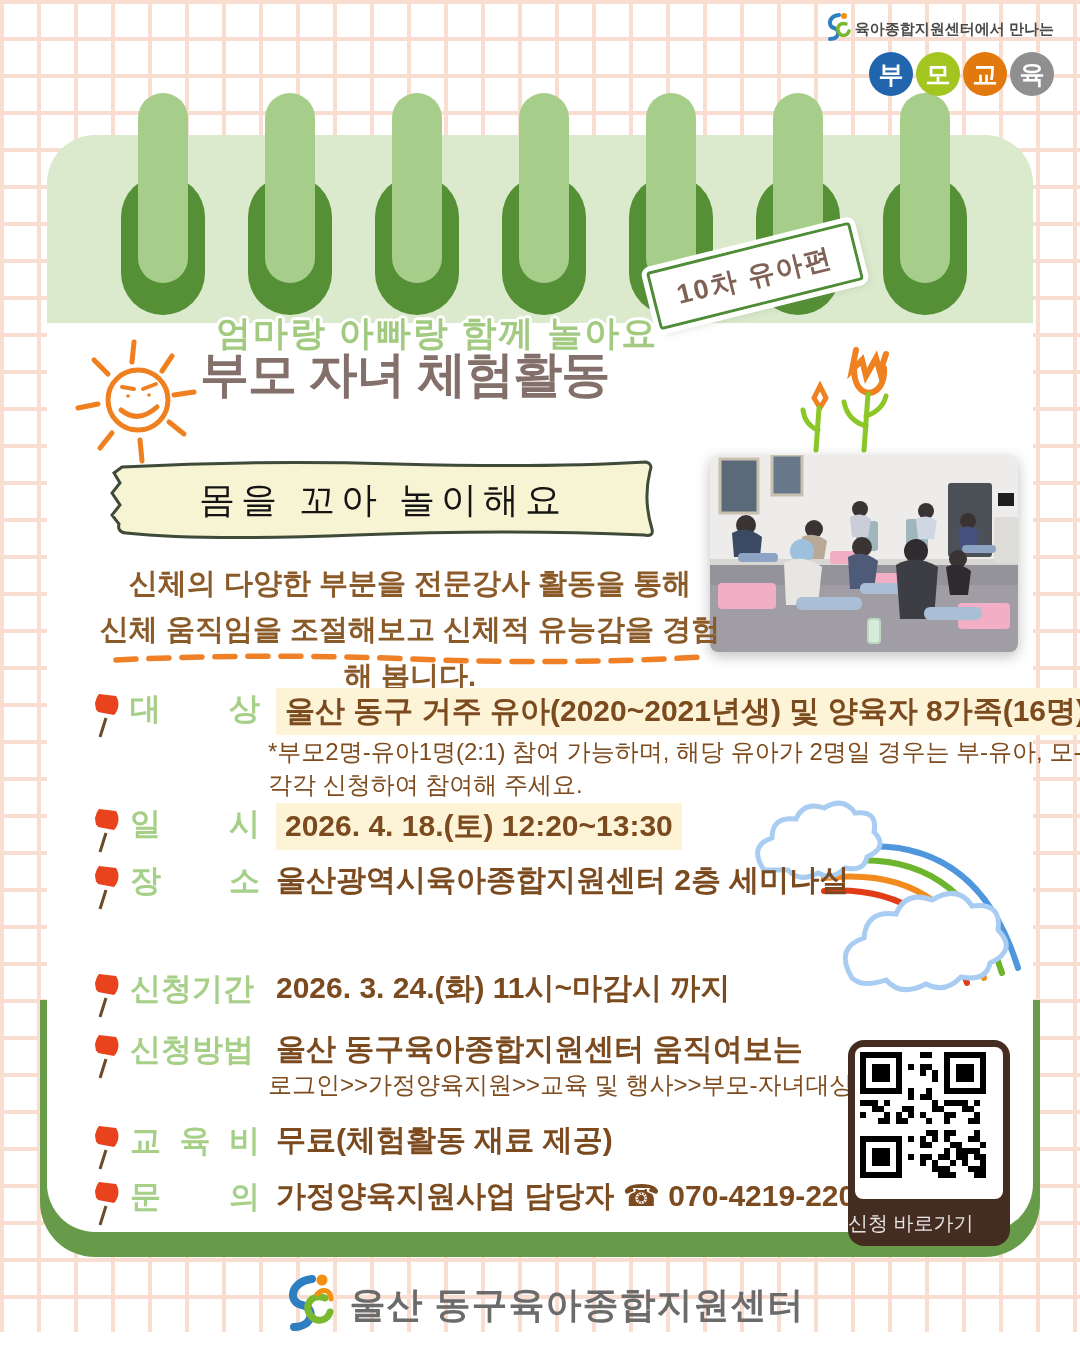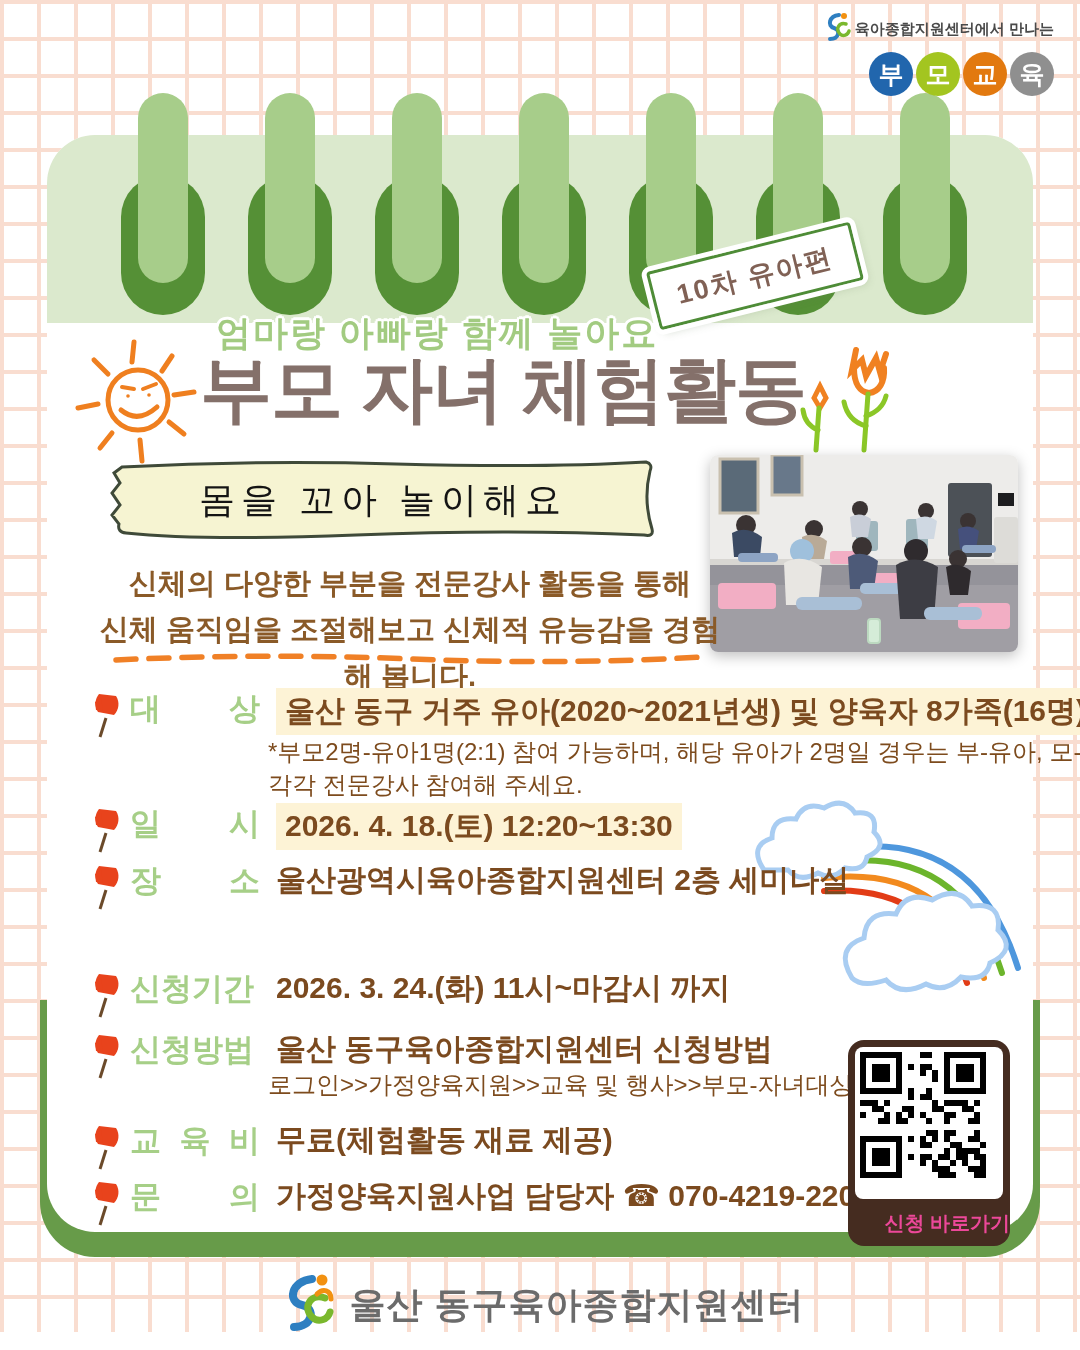--- a/index.html
+++ b/index.html
@@ -27,21 +27,21 @@
   .loop .ring{position:absolute;width:84px;height:140px;top:175px;background:#559036;border-radius:42px;}
   .loop .bar{position:absolute;width:50px;height:190px;top:93px;background:#a7cd8a;border-radius:25px;}
   
   .badge{position:absolute;left:650px;top:246px;transform:rotate(-14deg);background:#fff;
     border:3px solid #4e8c37;outline:5px solid #fff;border-radius:4px;padding:9px 22px;
     box-shadow:3px 4px 8px rgba(90,120,80,.25);}
   .badge span{font-size:27px;font-weight:bold;color:#8061556;color:#806155;letter-spacing:2px;}
   
   .subtitle{position:absolute;left:216px;top:310px;font-size:35px;font-weight:bold;color:#a2cb81;letter-spacing:2px;
     text-shadow:-2px -2px 0 #fff,2px -2px 0 #fff,-2px 2px 0 #fff,2px 2px 0 #fff,0 -3px 0 #fff,0 3px 0 #fff,-3px 0 0 #fff,3px 0 0 #fff;}
-  .main-title{position:absolute;left:200px;top:342px;font-size:72px;font-weight:bold;color:#84706a;letter-spacing:-1px;}
+  .main-title{position:absolute;left:200px;top:342px;font-size:49px;font-weight:bold;color:#84706a;letter-spacing:-1px;}
   .sun{position:absolute;left:72px;top:330px;}
   .tulip{position:absolute;left:786px;top:342px;}
   
   .ribbon{position:absolute;left:106px;top:458px;width:554px;height:84px;}
   .ribbon svg{position:absolute;left:0;top:0;}
   .ribbon .rtext{position:absolute;left:0;top:0;width:100%;height:100%;display:flex;align-items:center;justify-content:center;
     font-size:36px;color:#141414;letter-spacing:6px;}
   
   .photo{position:absolute;left:710px;top:455px;width:308px;height:197px;border-radius:8px;overflow:hidden;
     box-shadow:0 4px 14px rgba(0,0,0,.25);}
@@ -55,21 +55,21 @@
   .row .lab{display:inline-block;width:130px;margin-left:8px;font-size:31px;font-weight:bold;color:#a6cf87;
     text-align:justify;text-align-last:justify;}
   .row .val{margin-left:16px;font-size:30px;font-weight:bold;color:#7b4a1f;white-space:nowrap;}
   .hl{background:#fdf3d6;padding:3px 9px;}
   .note{position:absolute;left:268px;font-size:24px;color:#7d4b1d;line-height:1.38;white-space:nowrap;}
   
   .clouds{position:absolute;left:722px;top:782px;}
   
   .qr-block{position:absolute;left:848px;top:1040px;width:162px;background:#452c20;border-radius:16px;padding:0;}
   .qr-white{margin:7px;background:#fff;border-radius:8px;padding:5px;}
-  .qr-label{color:#ec4899;font-size:20px;text-align:right;padding:4px 0 9px 0;font-weight:bold;}
+  .qr-label{color:#e5e5e5;font-size:20px;text-align:left;padding:4px 0 9px 0;font-weight:normal;}
   
   .footer{position:absolute;left:0;top:1272px;width:100%;display:flex;align-items:center;justify-content:center;gap:12px;}
   .footer .org{font-size:36px;font-weight:bold;color:#6b6b6b;letter-spacing:1px;}
 </style>
 </head>
 <body>
 
 <div id="poster">
 
   <div class="card-base"></div>
@@ -246,21 +246,21 @@
   <div class="row" style="top:688px">
     <span class="pin"><svg width="30" height="50" viewBox="0 0 30 50">
           <line x1="14" y1="28" x2="8" y2="47" stroke="#6b4a2a" stroke-width="3"></line>
           <path d="M7 4 L24 6 C28 12 27 20 22 25 L6 22 C2 16 3 9 7 4 Z" fill="#e8431c"></path>
           <path d="M3 12 L9 8 L11 21 L4 20 Z" fill="#e8431c"></path>
         </svg></span>
     <span class="lab">대 상</span>
     <span class="val hl">울산 동구 거주 유아(2020~2021년생) 및 양육자 8가족(16명)</span>
   </div>
   <div class="note" style="top:735px">*부모2명-유아1명(2:1) 참여 가능하며, 해당 유아가 2명일 경우는  부-유아, 모-유아</div>
-  <div class="note" style="top:768px">각각 전문강사 참여해 주세요.</div>
+  <div class="note" style="top:768px">각각 신청하여 참여해 주세요.</div>
 
   <div class="row" style="top:803px">
     <span class="pin"><svg width="30" height="50" viewBox="0 0 30 50">
           <line x1="14" y1="28" x2="8" y2="47" stroke="#6b4a2a" stroke-width="3"></line>
           <path d="M7 4 L24 6 C28 12 27 20 22 25 L6 22 C2 16 3 9 7 4 Z" fill="#e8431c"></path>
           <path d="M3 12 L9 8 L11 21 L4 20 Z" fill="#e8431c"></path>
         </svg></span>
     <span class="lab">일 시</span>
     <span class="val hl">2026. 4. 18.(토) 12:20~13:30</span>
   </div>
@@ -286,21 +286,21 @@
     <span class="val">2026. 3. 24.(화) 11시~마감시 까지</span>
   </div>
 
   <div class="row" style="top:1029px">
     <span class="pin"><svg width="30" height="50" viewBox="0 0 30 50">
           <line x1="14" y1="28" x2="8" y2="47" stroke="#6b4a2a" stroke-width="3"></line>
           <path d="M7 4 L24 6 C28 12 27 20 22 25 L6 22 C2 16 3 9 7 4 Z" fill="#e8431c"></path>
           <path d="M3 12 L9 8 L11 21 L4 20 Z" fill="#e8431c"></path>
         </svg></span>
     <span class="lab">신청방법</span>
-    <span class="val">울산 동구육아종합지원센터 신청방법</span>
+    <span class="val">울산 동구육아종합지원센터 움직여보는</span>
   </div>
   <div class="note" style="top:1068px">로그인&gt;&gt;가정양육지원&gt;&gt;교육 및 행사&gt;&gt;부모-자녀대상(4월)</div>
 
   <div class="row" style="top:1120px">
     <span class="pin"><svg width="30" height="50" viewBox="0 0 30 50">
           <line x1="14" y1="28" x2="8" y2="47" stroke="#6b4a2a" stroke-width="3"></line>
           <path d="M7 4 L24 6 C28 12 27 20 22 25 L6 22 C2 16 3 9 7 4 Z" fill="#e8431c"></path>
           <path d="M3 12 L9 8 L11 21 L4 20 Z" fill="#e8431c"></path>
         </svg></span>
     <span class="lab">교 육 비</span>

